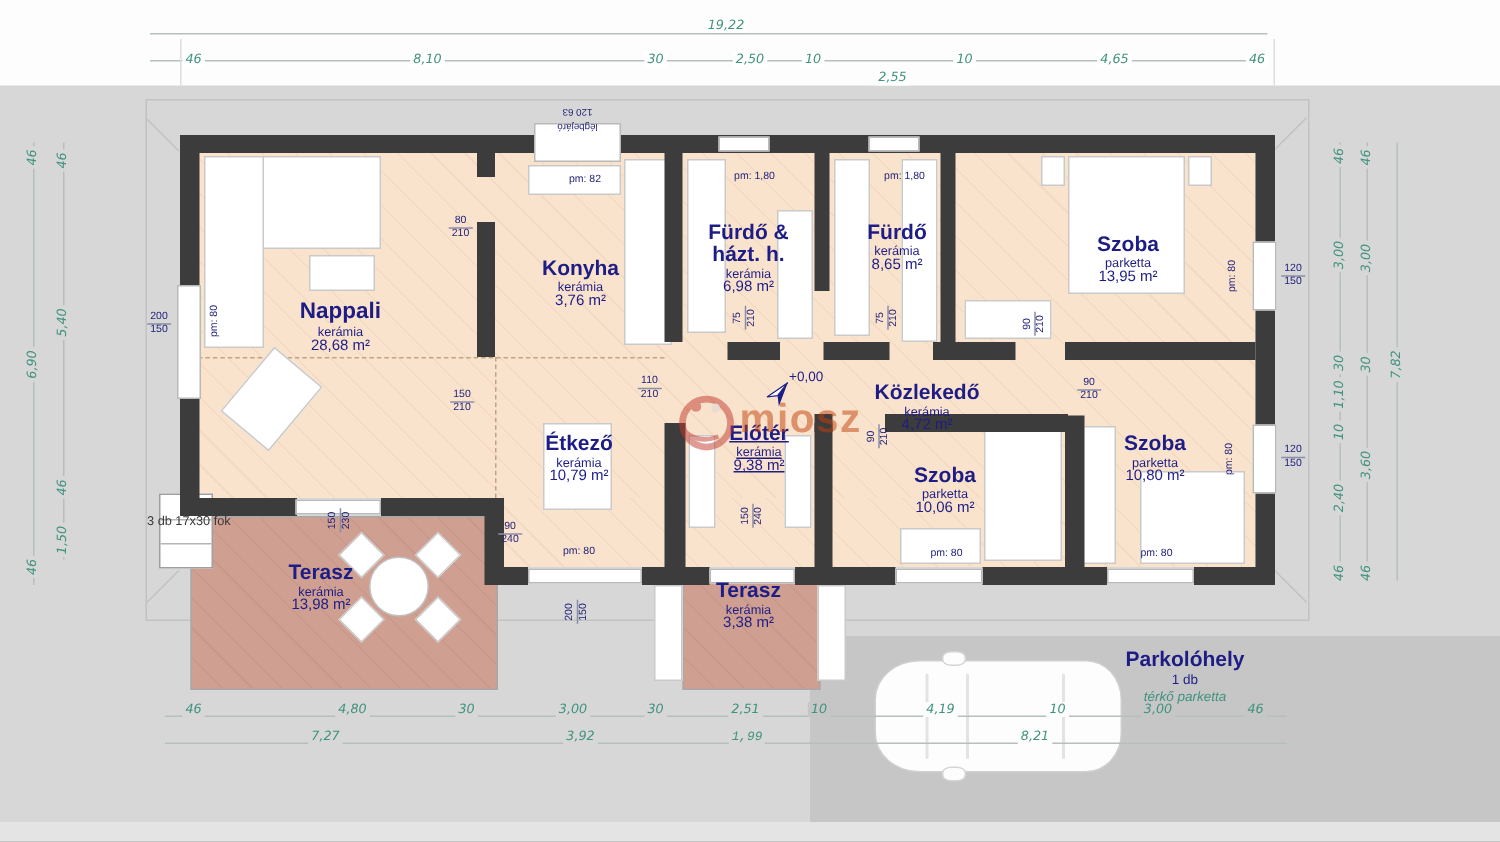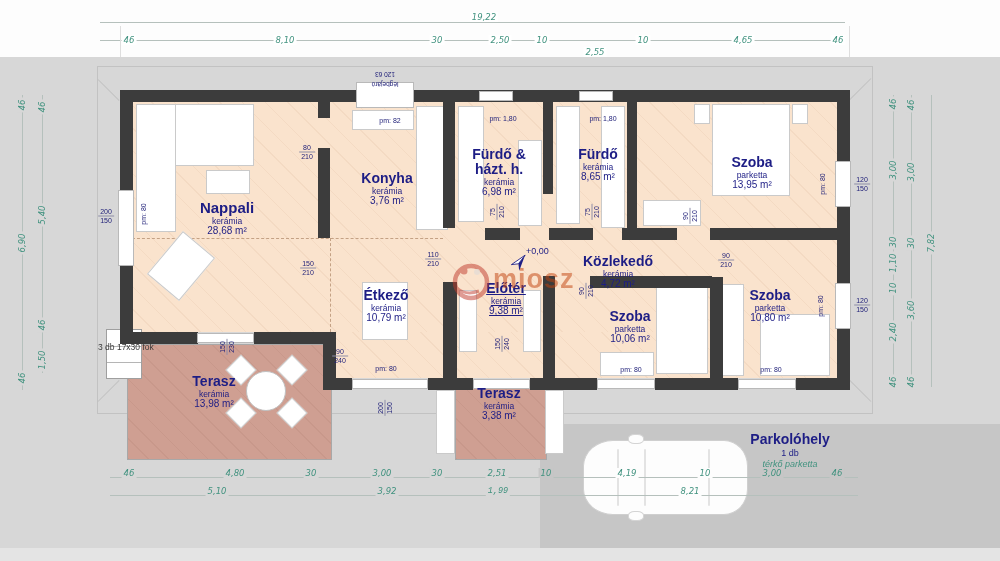--- a/index.html
+++ b/index.html
@@ -372,18 +372,18 @@
   <div class="dim" style="left:223px;top:473px;margin-left:12px;">4,80</div>
   <div class="dim" style="left:311px;top:473px;">30</div>
   <div class="dim" style="left:382px;top:473px;">3,00</div>
   <div class="dim" style="left:437px;top:473px;">30</div>
   <div class="dim" style="left:497px;top:473px;">2,51</div>
   <div class="dim on-dark" style="left:546px;top:473px;">10</div>
   <div class="dim on-car" style="left:627px;top:473px;">4,19</div>
   <div class="dim on-car" style="left:705px;top:473px;">10</div>
   <div class="dim on-dark" style="left:772px;top:473px;">3,00</div>
   <div class="dim on-dark" style="left:837px;top:473px;">46</div>
-  <div class="dim" style="left:217px;top:491px;">5,10</div>
+  <div class="dim" style="left:217px;top:491px;">7,27</div>
   <div class="dim" style="left:387px;top:491px;">3,92</div>
   <div class="dim" style="left:498px;top:491px;font-family:Liberation Mono, monospace;">1,99</div>
   <div class="dim on-car" style="left:690px;top:491px;">8,21</div>
 
 </div>
 
 </body></html>

